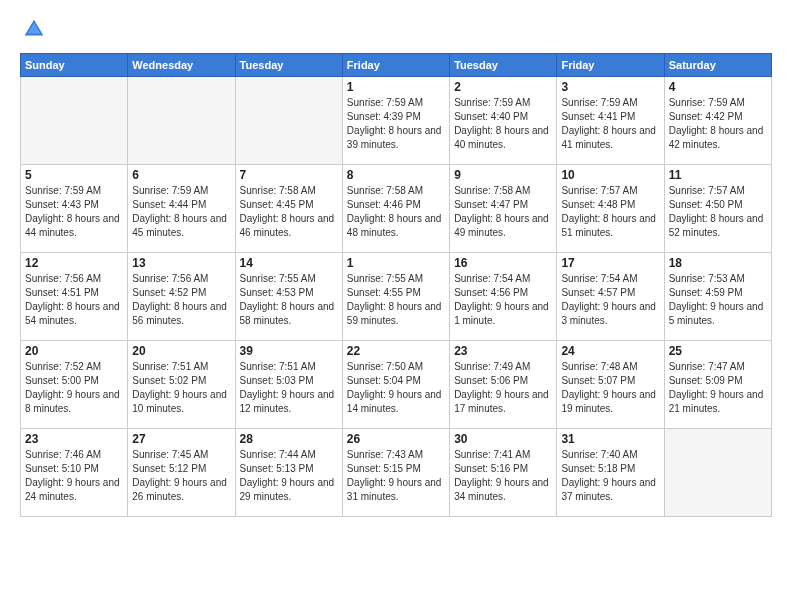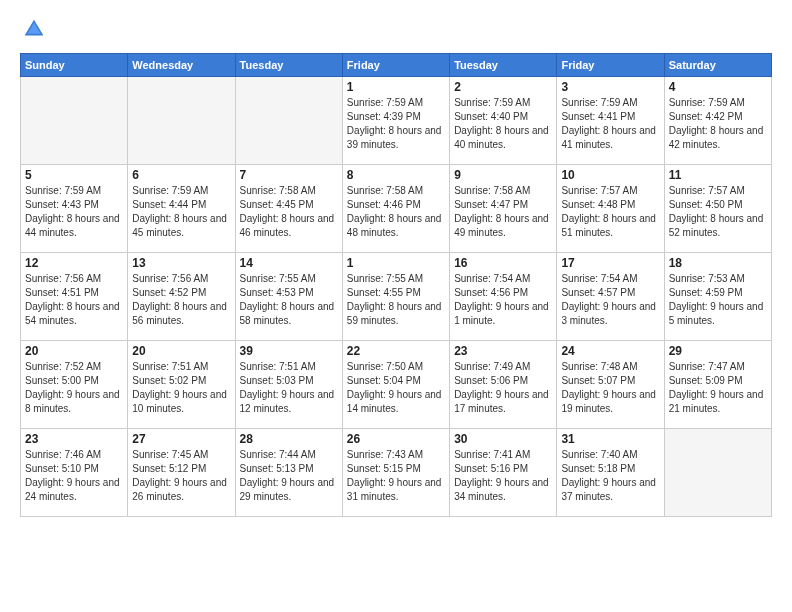--- a/index.html
+++ b/index.html
@@ -224,21 +224,21 @@
           </td>
           <td>
             <div class="day-number">23</div>
             <div class="day-info">Sunrise: 7:49 AM<br>Sunset: 5:06 PM<br>Daylight: 9 hours and 17 minutes.</div>
           </td>
           <td>
             <div class="day-number">24</div>
             <div class="day-info">Sunrise: 7:48 AM<br>Sunset: 5:07 PM<br>Daylight: 9 hours and 19 minutes.</div>
           </td>
           <td>
-            <div class="day-number">29</div>
+            <div class="day-number">25</div>
             <div class="day-info">Sunrise: 7:47 AM<br>Sunset: 5:09 PM<br>Daylight: 9 hours and 21 minutes.</div>
           </td>
         </tr>
         <tr>
           <td>
             <div class="day-number">23</div>
             <div class="day-info">Sunrise: 7:46 AM<br>Sunset: 5:10 PM<br>Daylight: 9 hours and 24 minutes.</div>
           </td>
           <td>
             <div class="day-number">27</div>

